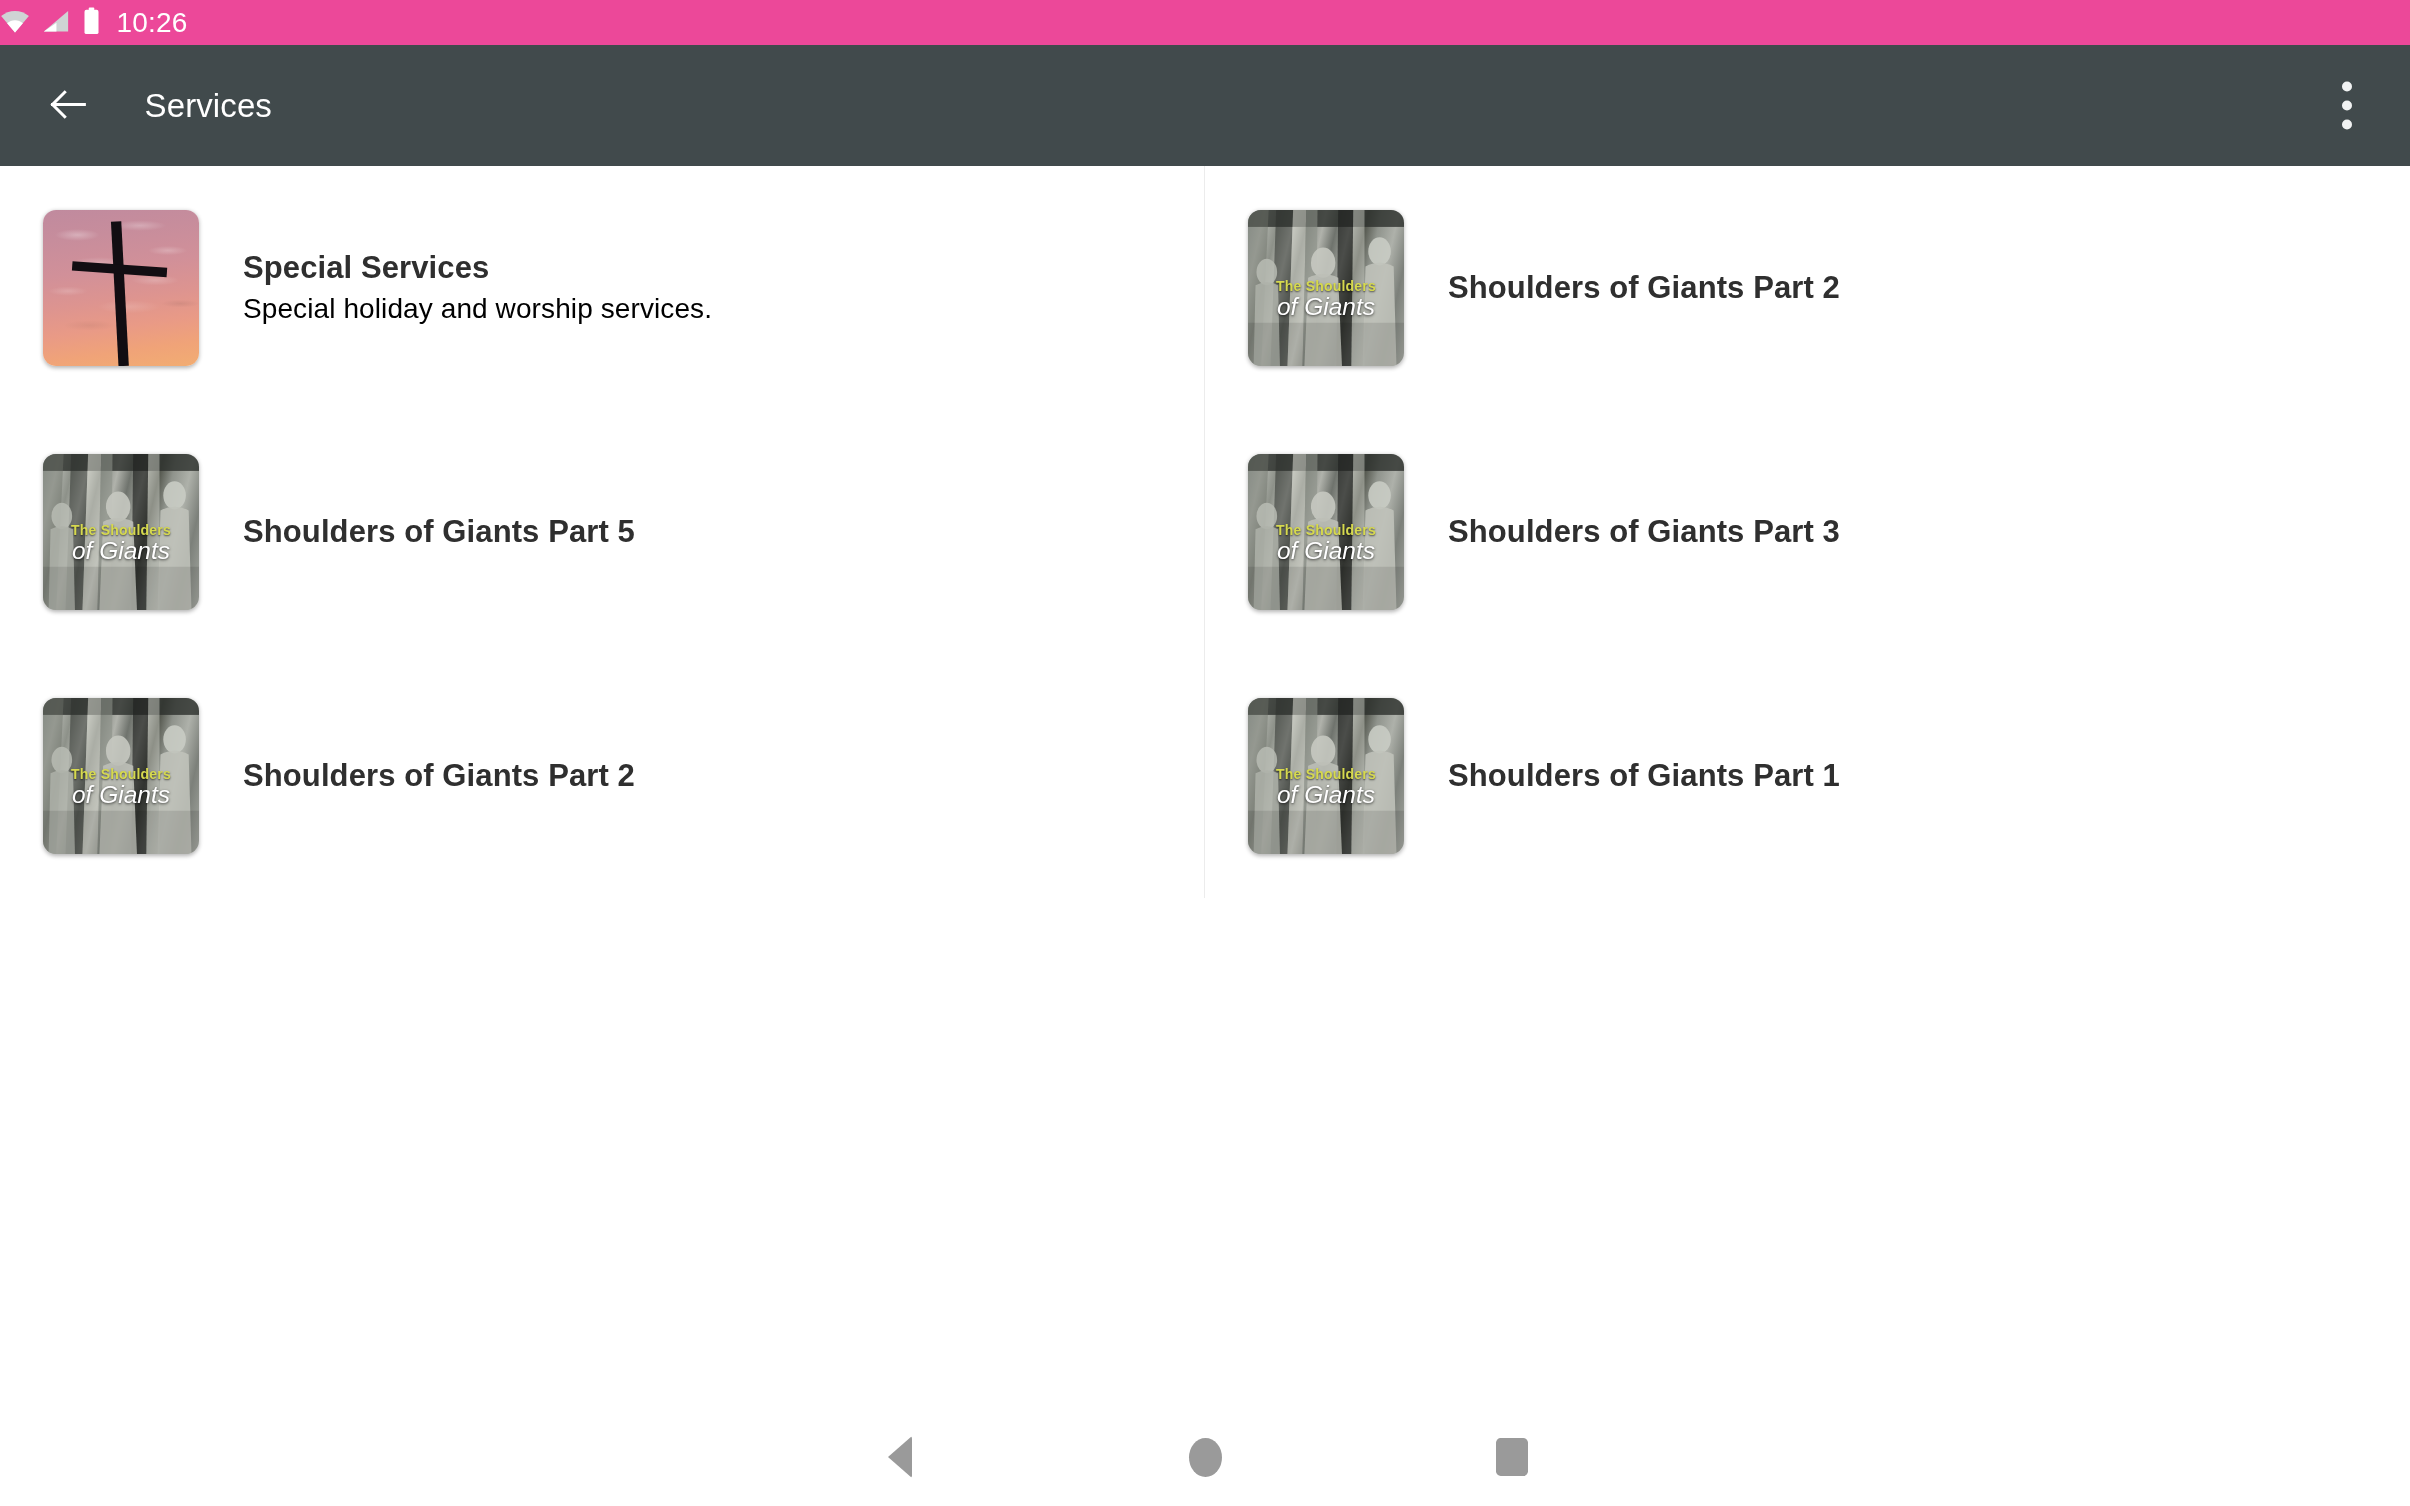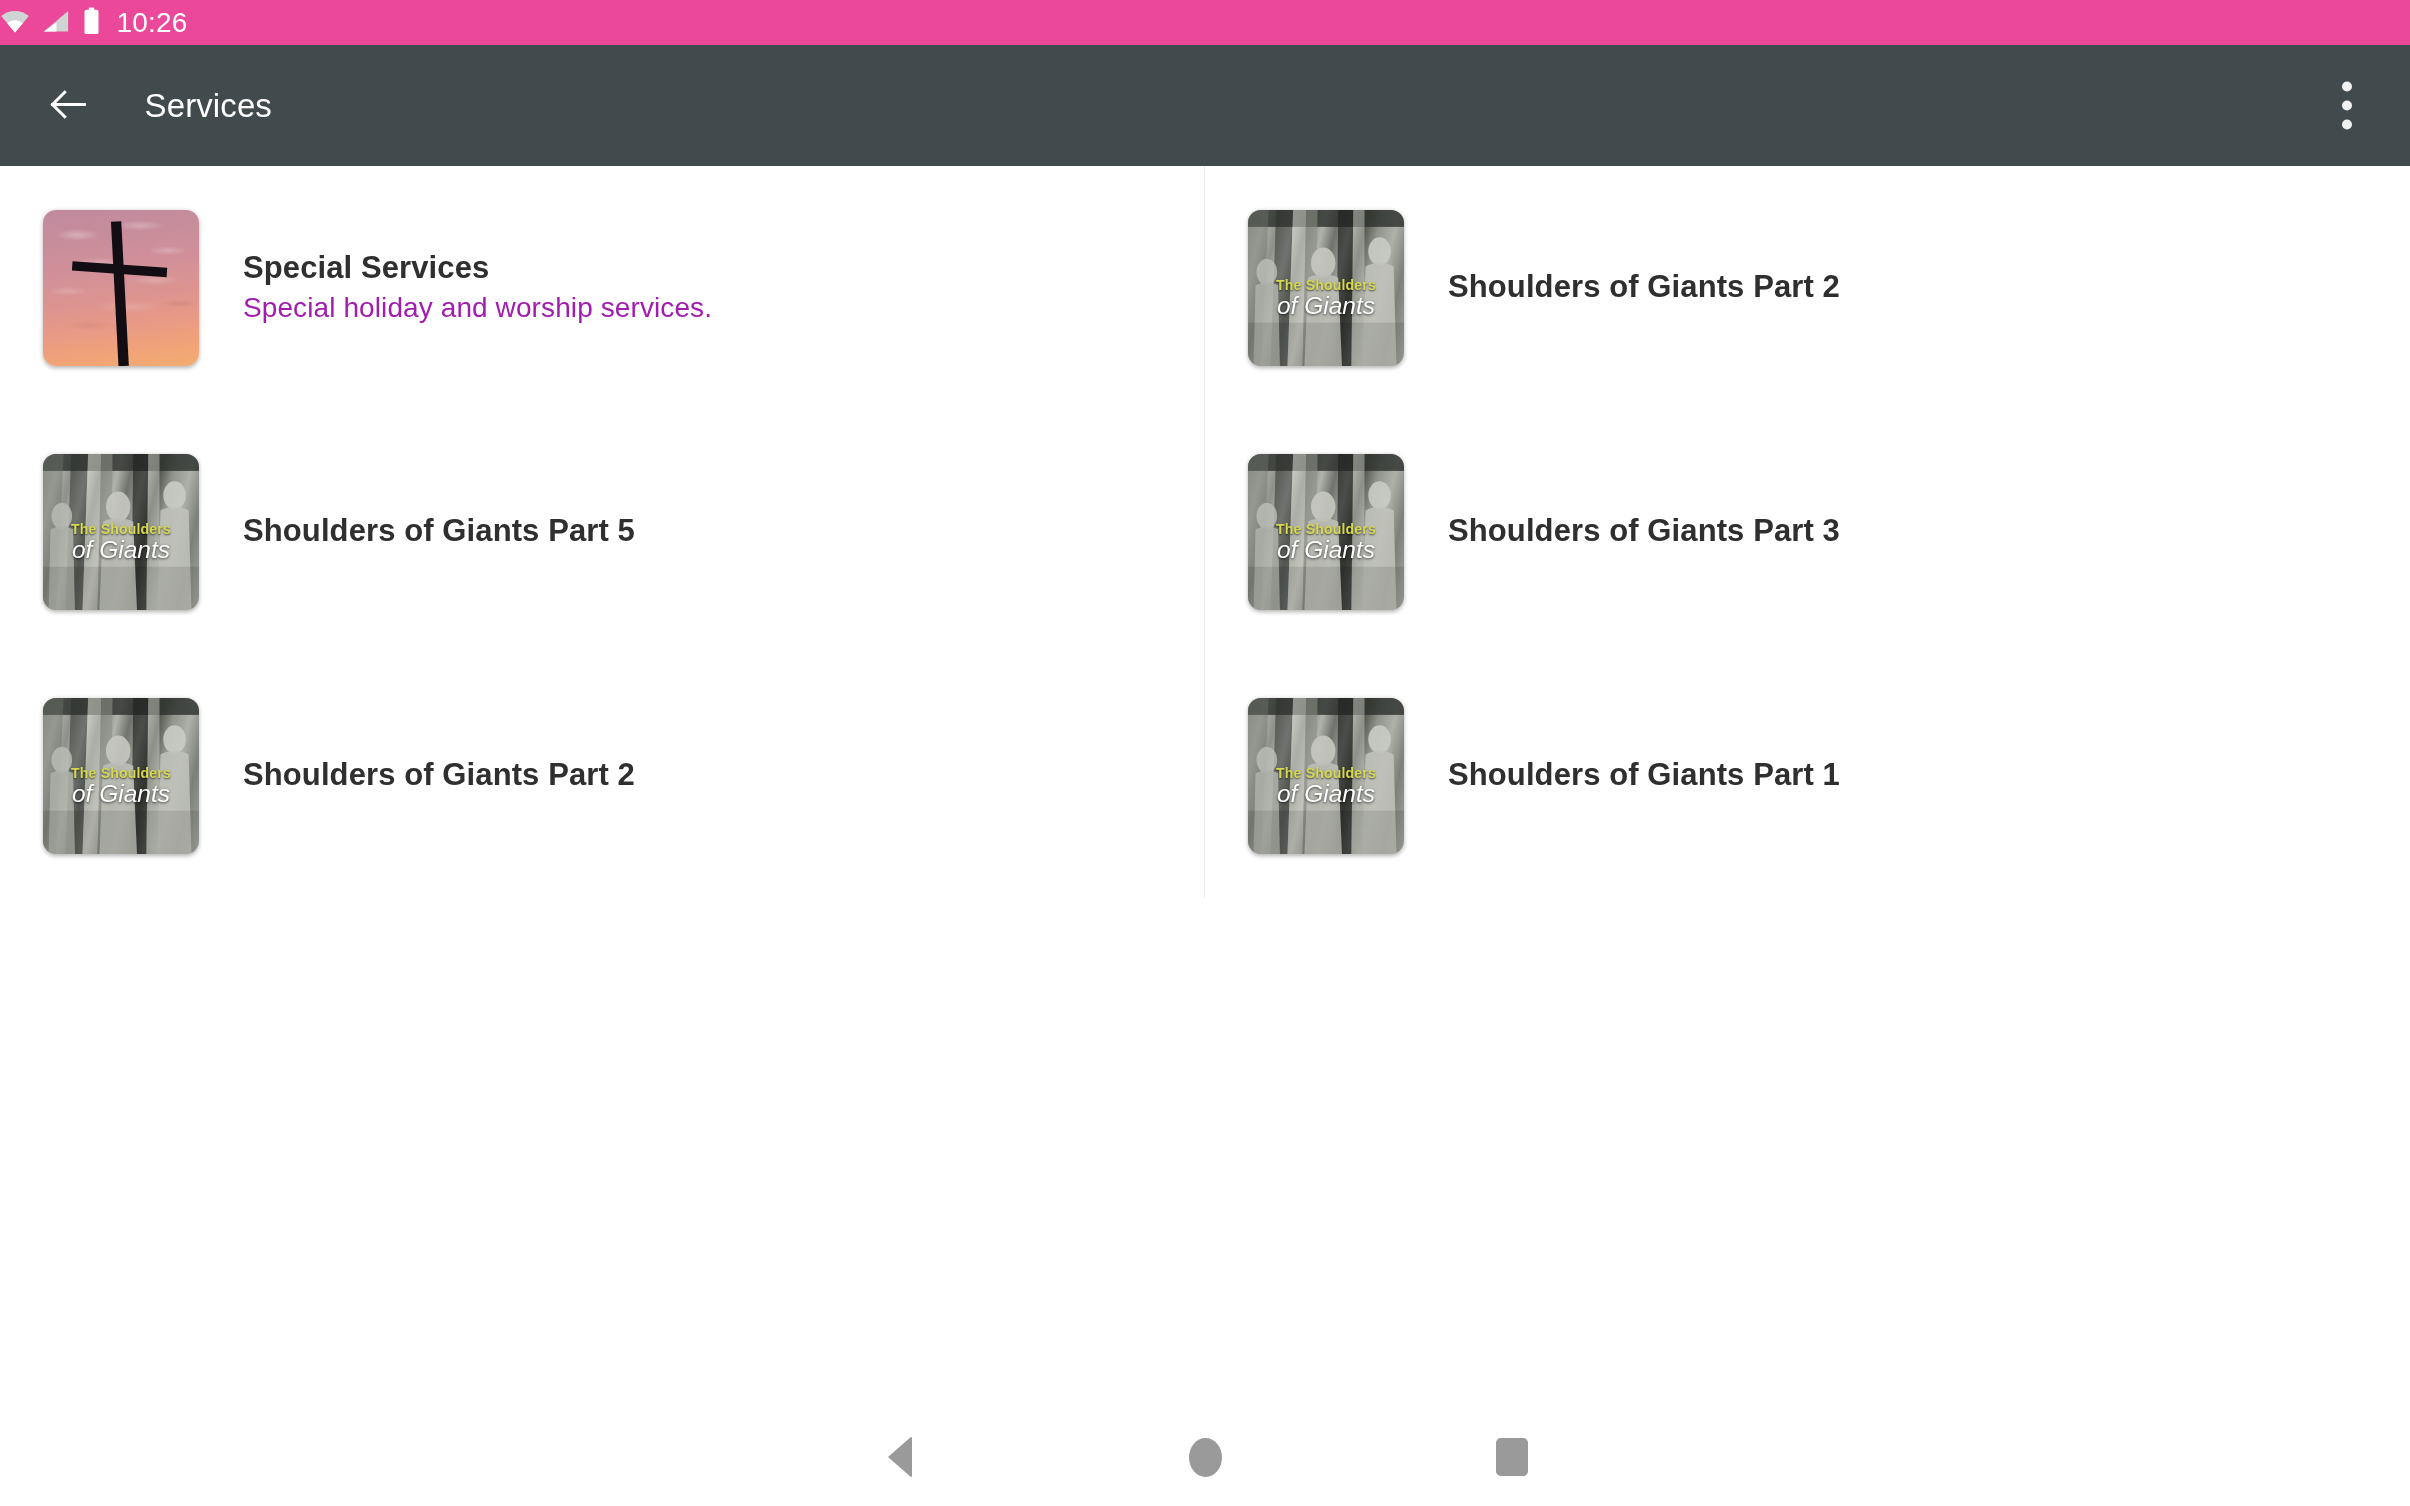--- a/index.html
+++ b/index.html
@@ -57,21 +57,20 @@
   .dot{ width:10.4px; height:10.4px; border-radius:50%; background:#f1f3f3; }
 
   
   .list-grid{
     position:absolute; top:166px; left:0;
     width:2411px;
   }
   .list-row{
     display:flex; width:2411px; height:244px;
     border-bottom:1.9px solid #ececec;
-    align-items:center;
   }
   .list-cell{
     width:1205px; height:244px;
     display:flex; align-items:center;
     padding-left:43px;
     background:#ffffff;
     cursor:pointer;
     position:relative;
   }
   .list-cell.col-left{ border-right:1.9px solid #ececec; }
@@ -134,21 +133,21 @@
     font-style:italic;
     text-shadow:0 0.9px 2.8px rgba(0,0,0,.70);
   }
 
   .cell-text{ margin-left:44px; display:flex; flex-direction:column; }
   .item-title{
     color:#2f2f2f; font-size:31px; font-weight:700;
     line-height:1.18; letter-spacing:0.1px;
   }
   .item-subtitle{
-    color:#a21caf; font-size:28px; font-weight:400;
+    color:#000000; font-size:28px; font-weight:400;
     line-height:1.2; margin-top:5px; letter-spacing:0.1px;
   }
 
   
   .nav-bar{
     position:absolute; bottom:0; left:0;
     width:2411px; height:98px;
     background:#ffffff;
     display:flex; align-items:center; justify-content:center;
   }

